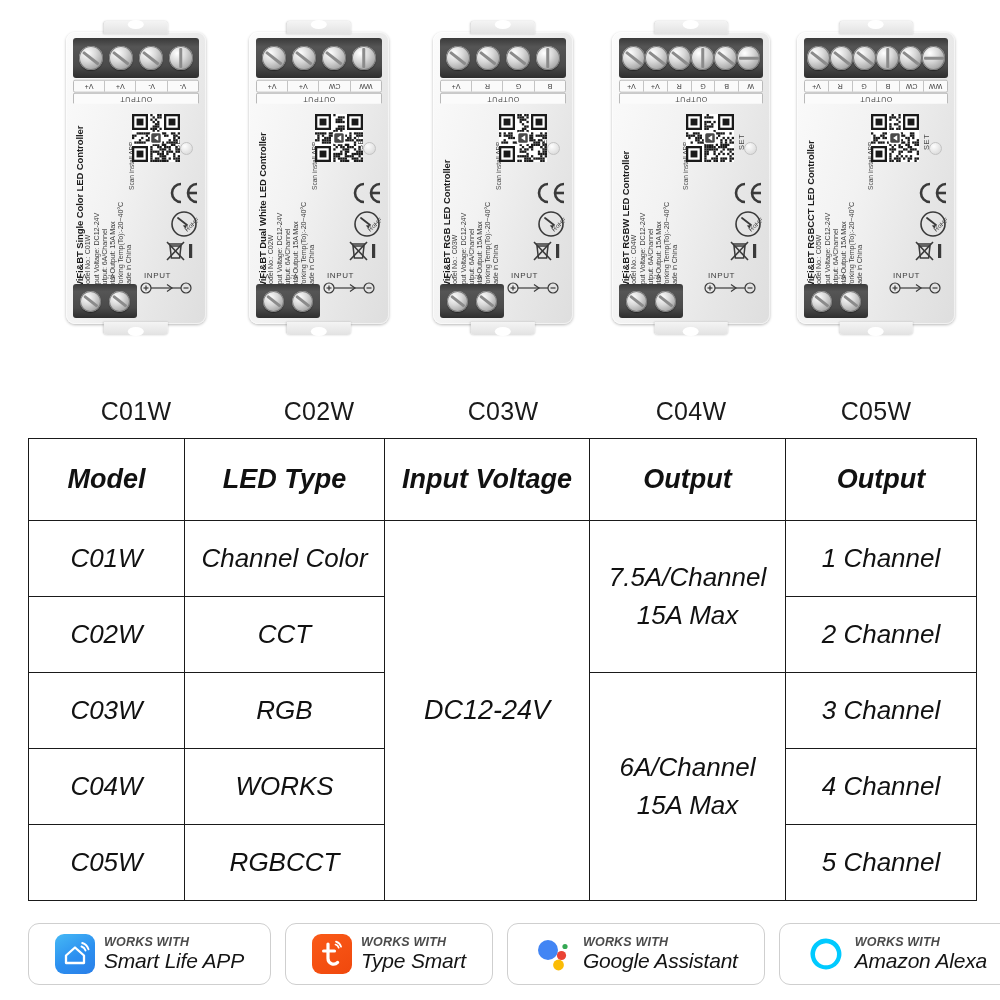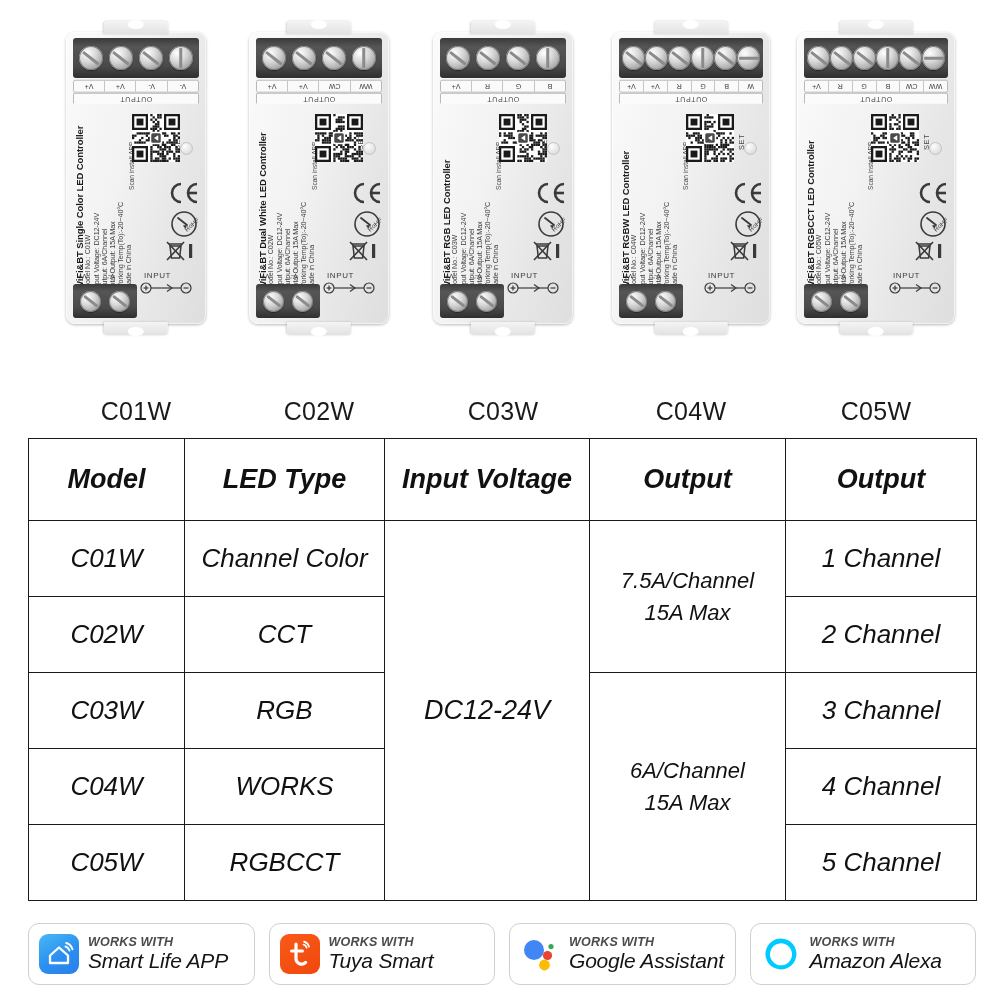--- a/index.html
+++ b/index.html
@@ -153,29 +153,29 @@
     font-weight: normal;
   }
   .spec-table th { font-size: 27px; font-weight: bold; height: 82px; }
   .spec-table td { font-size: 26px; height: 76px; }
   .c-model { width: 156px; }
   .c-type  { width: 200px; }
   .c-volt  { width: 205px; }
   .c-out   { width: 196px; }
   .c-chan  { width: 191px; }
   td.volt-cell { font-size: 27px; }
-  td.out-cell { font-size: 22px; line-height: 1.45; }
+  td.out-cell { font-size: 26px; line-height: 1.45; }
 
   
   .badges { position: absolute; left: 28px; top: 923px; width: 948px; height: 62px;
             display: flex; gap: 14px; }
   .badge {
     flex: 1; display: flex; align-items: center; gap: 9px;
     border: 1.4px solid #cfcfcf; border-radius: 11px;
-    background: #fff; padding: 5px 10px;
+    background: #fff; padding: 5px 26px;
   }
   .badge-ico { flex: 0 0 auto; width: 40px; height: 40px; position: relative; }
   .badge-txt { display: flex; flex-direction: column; justify-content: center; line-height: 1.05; }
   .ww { font-size: 12.5px; font-style: italic; font-weight: bold; color: #4b4b4b; letter-spacing: .2px; }
   .bname { font-size: 21px; font-style: italic; color: #141414; white-space: nowrap; letter-spacing: -.2px; }
 
   .ico-smartlife {
     width: 40px; height: 40px; border-radius: 9px;
     background: linear-gradient(150deg,#46b9f5 0%,#2b8ff0 55%,#2a7fe8 100%);
   }
@@ -1579,21 +1579,21 @@
           <svg width="40" height="40" viewBox="0 0 40 40">
             <path d="M16 10 L16 24.5 a5.6 5.6 0 0 0 9.6 3.9" fill="none" stroke="#ffffff" stroke-width="3.2" stroke-linecap="round"></path>
             <line x1="11.6" y1="17" x2="22.5" y2="17" stroke="#ffffff" stroke-width="3.2" stroke-linecap="round"></line>
             <path d="M23.5 10.5 a4.6 4.6 0 0 1 3.2 3.2" fill="none" stroke="#ffffff" stroke-width="1.7" stroke-linecap="round"></path>
             <path d="M24 7.6 a7.6 7.6 0 0 1 5.1 5.1" fill="none" stroke="#ffffff" stroke-width="1.7" stroke-linecap="round"></path>
           </svg>
         </div>
       </div>
       <div class="badge-txt">
         <span class="ww">WORKS WITH</span>
-        <span class="bname">Tuya Smart</span>
+        <span class="bname">Type Smart</span>
       </div>
     </div>
 
     <div class="badge">
       <div class="badge-ico">
         <svg class="ico-google" viewBox="0 0 40 40">
           <circle cx="14" cy="16" r="10" fill="#4285f4"></circle>
           <circle cx="27.5" cy="21.5" r="4.6" fill="#ea4335"></circle>
           <circle cx="24.5" cy="31" r="5.4" fill="#fbbc05"></circle>
           <circle cx="31" cy="12.5" r="2.6" fill="#34a853"></circle>

